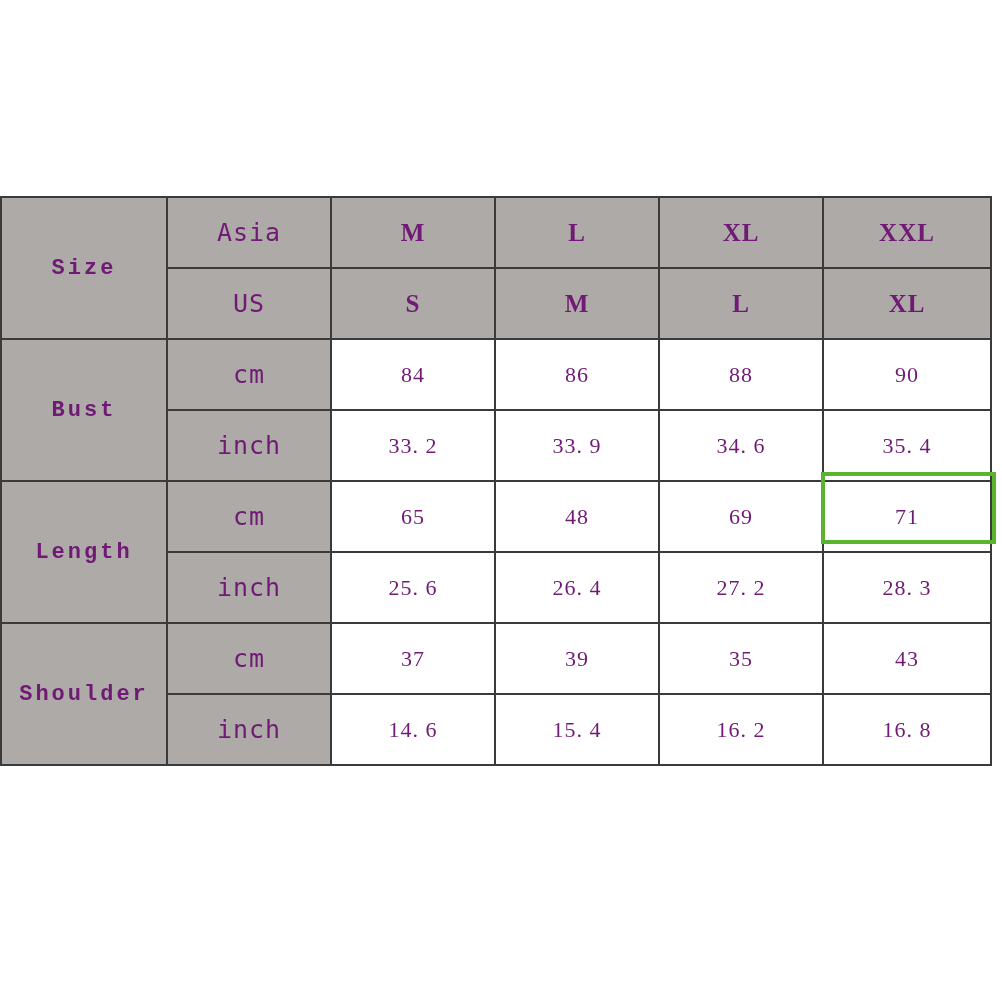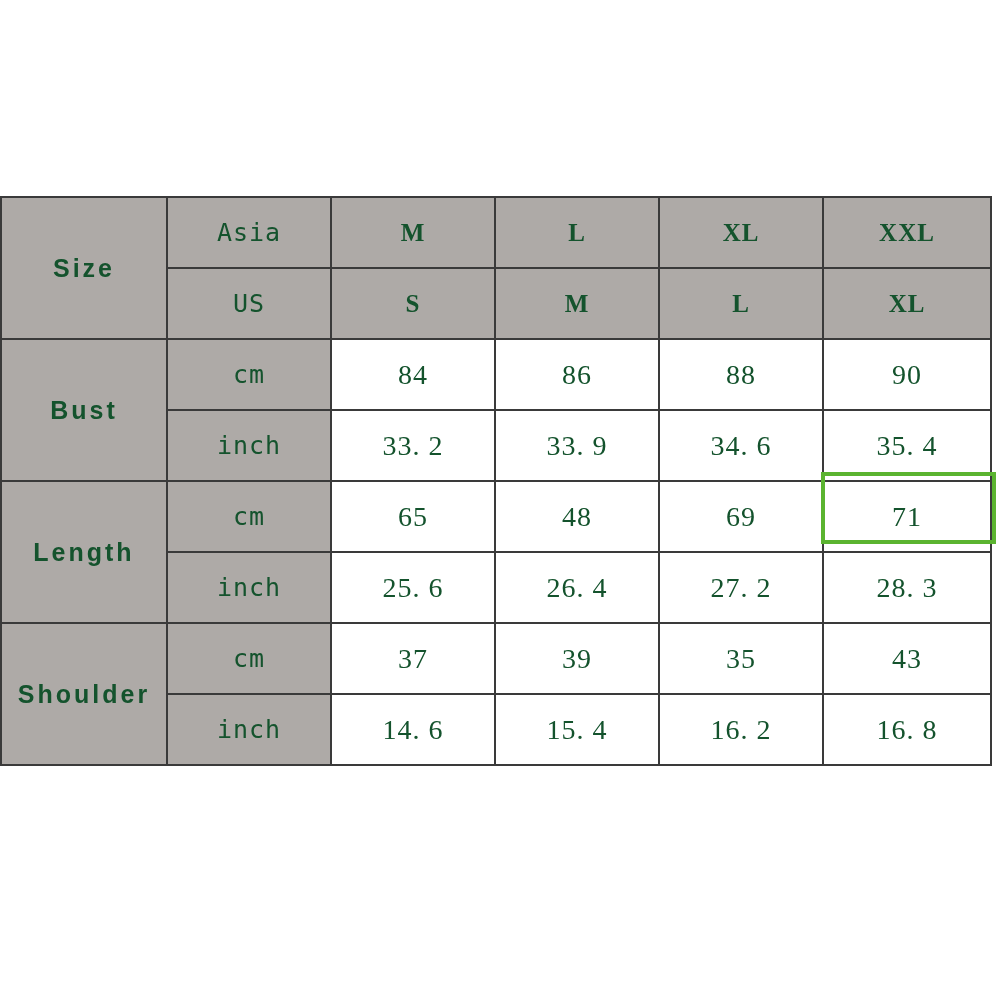--- a/index.html
+++ b/index.html
@@ -32,33 +32,33 @@
     background: #ffffff;
   }
 
   #size-chart td {
     border: 2px solid #3a3a3a;
     padding: 0;
     height: 69px;
     text-align: center;
     vertical-align: middle;
     background: #ffffff;
-    color: #14532d;
+    color: #701a75;
   }
 
   
   #size-chart td.hdr {
     background: #aeaaa7;
   }
 
   
   .rowlabel {
-    font-family: Liberation Sans, sans-serif;
+    font-family: Liberation Mono, monospace;
     font-weight: bold;
-    font-size: 25px;
+    font-size: 22px;
     letter-spacing: 3px;
     color: #121212;
   }
 
   
   .unitlabel {
     font-family: "DejaVu Sans Mono", "Liberation Mono", monospace;
     font-weight: normal;
     font-size: 25px;
     letter-spacing: 1px;
@@ -71,21 +71,21 @@
     font-weight: bold;
     font-size: 25px;
     letter-spacing: 1px;
     color: #111111;
   }
 
   
   .measure {
     font-family: "Liberation Serif", serif;
     font-weight: normal;
-    font-size: 28px;
+    font-size: 22px;
     letter-spacing: 1px;
     color: #161616;
   }
 
   
   #highlight-box {
     position: absolute;
     left: 821px;
     top: 472px;
     width: 175px;

